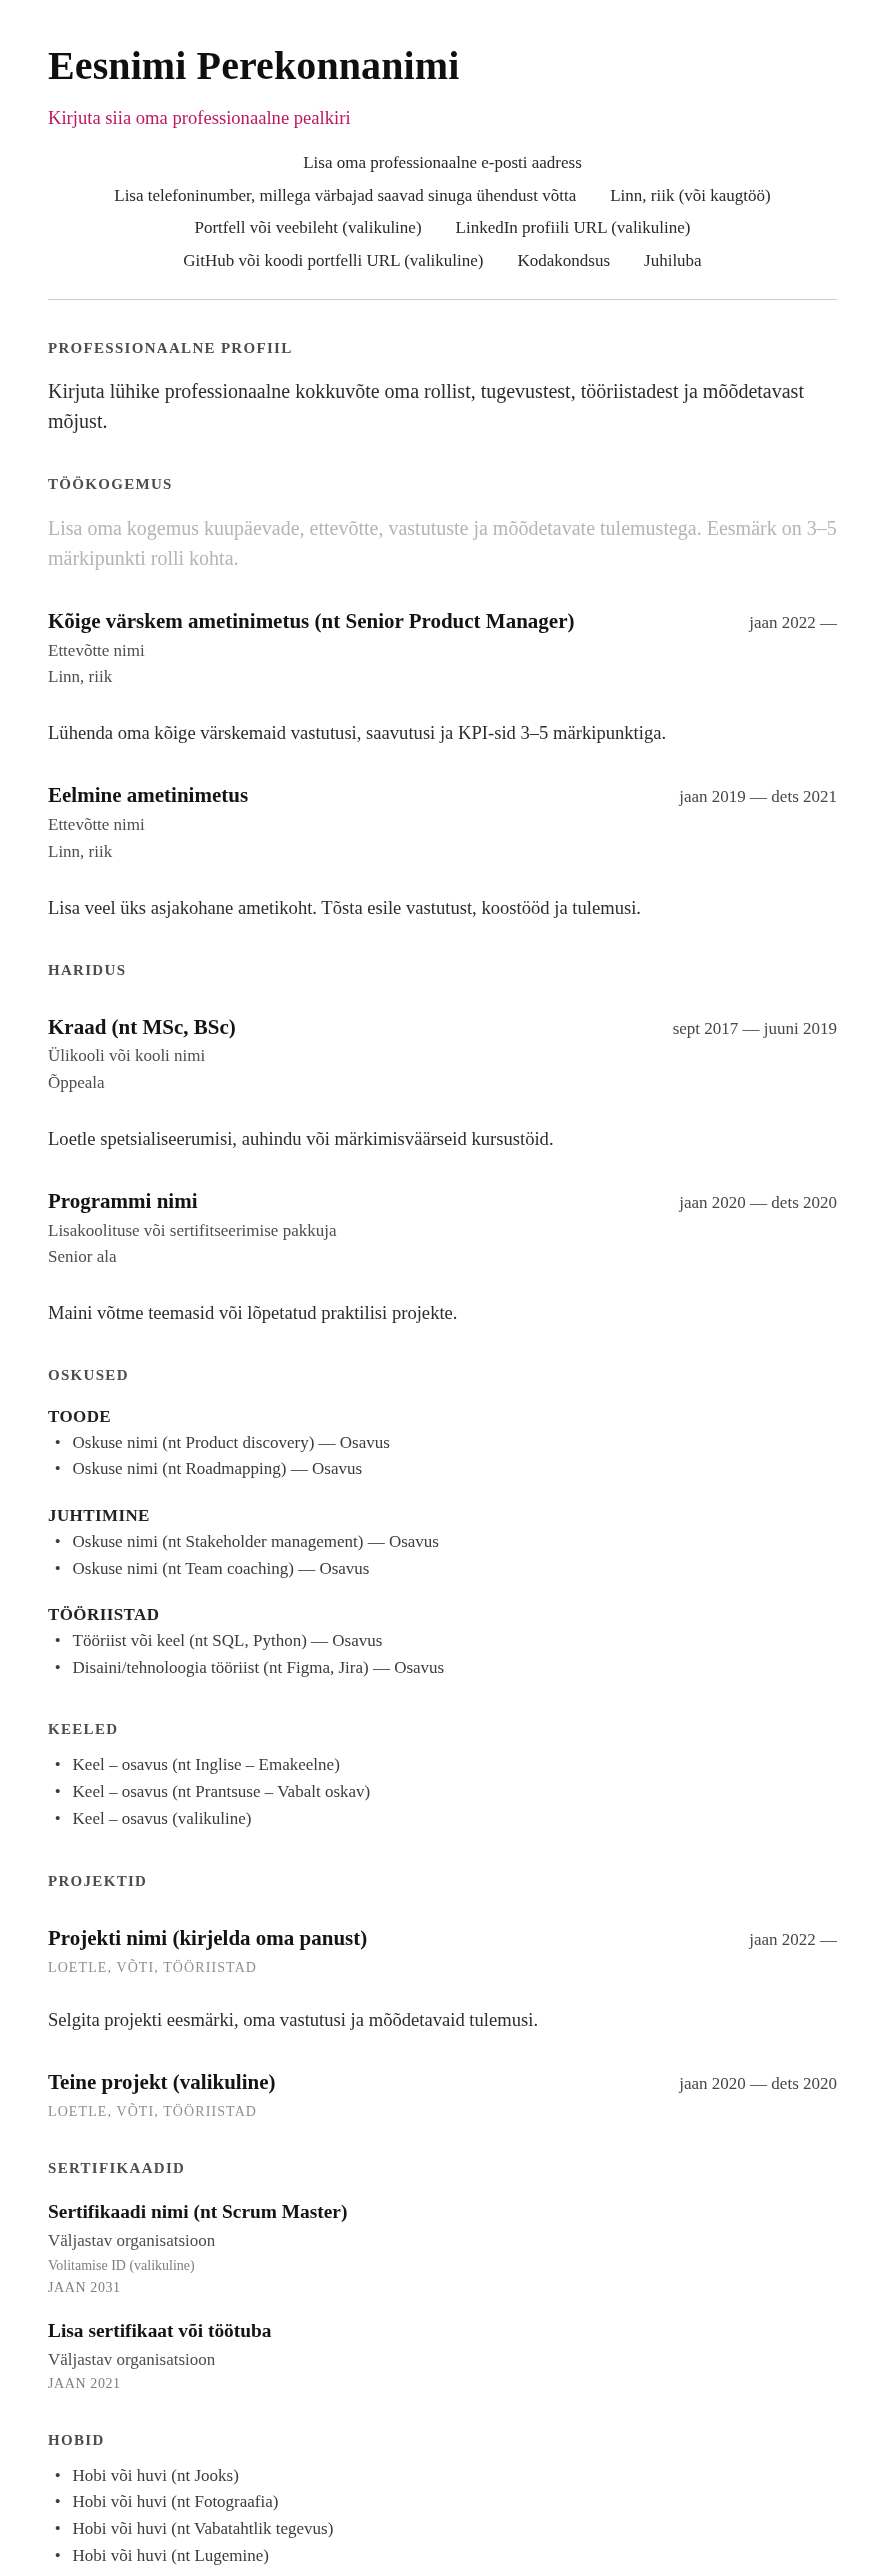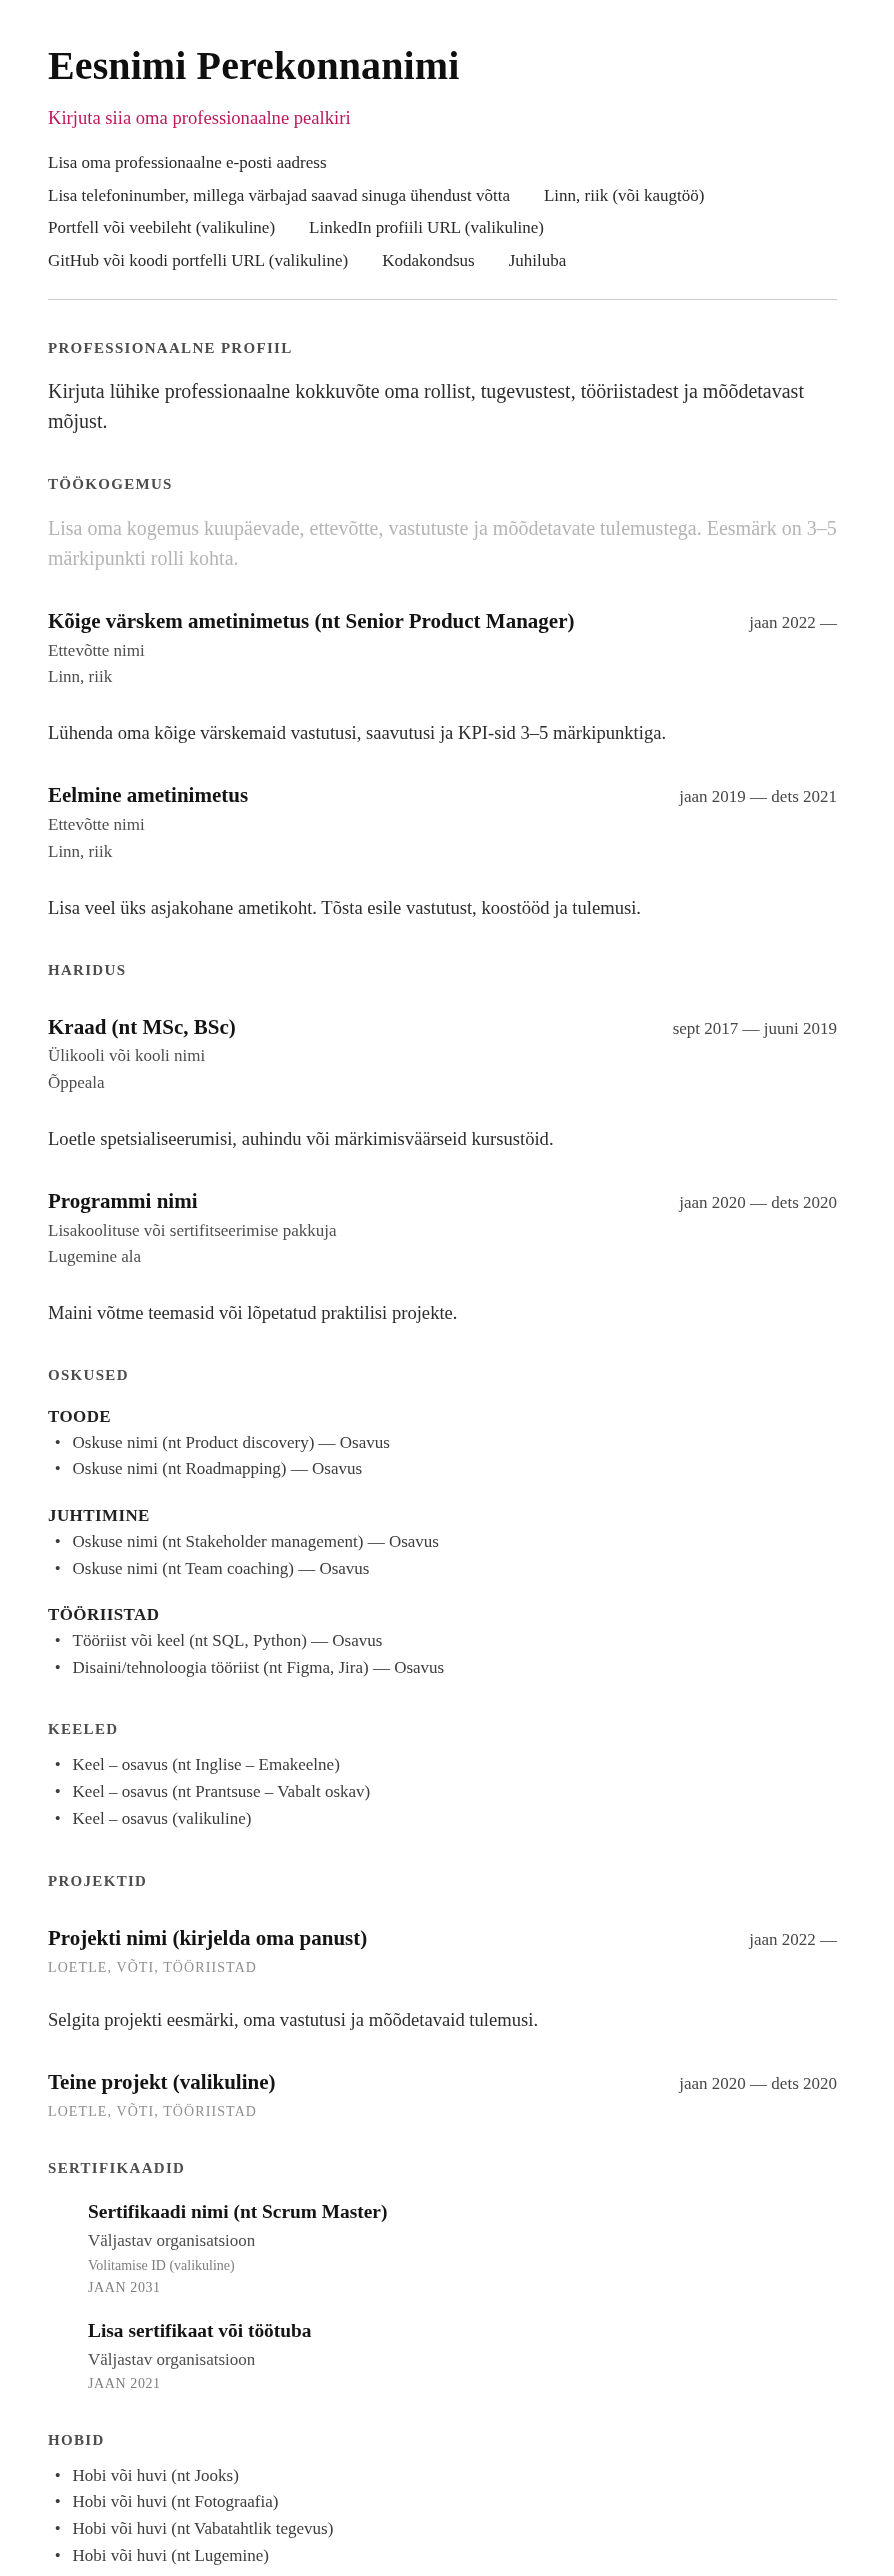--- a/index.html
+++ b/index.html
@@ -9,21 +9,21 @@
     min-height: 2576px;
     font-family: "Liberation Serif", "DejaVu Serif", serif;
     color: #1f1f1f;
     -webkit-font-smoothing: antialiased;
   }
   .page { width: 895px; min-height: 2576px; padding: 42px 58px 104px 48px; background: #ffffff; }
 
   .name { font-size: 40px; font-weight: 700; color: #0f0f0f; letter-spacing: 0.1px; }
   .subtitle { margin-top: 18px; font-size: 18.6px; color: #be185d; }
 
-  .contact { margin-top: 24px; display: flex; flex-direction: column; gap: 12.7px; }
+  .contact { margin-top: 24px; display: flex; flex-direction: column; gap: 12.7px; align-items: center; }
   .contact-row { display: flex; flex-wrap: wrap; gap: 34px; }
   .contact-item { font-size: 17px; color: #2a2a2a; white-space: nowrap; }
 
   .divider { border: none; border-top: 0.7px solid #cbcbcb; margin-top: 28px; }
 
   .section { margin-top: 40px; }
   .section-heading { font-size: 15px; font-weight: 700; letter-spacing: 1.3px; color: #4d4d4d; }
 
   .body-text { margin-top: 19.4px; font-size: 20px; line-height: 1.5; color: #2d2d2d; }
   .placeholder { color: #b5b5b5; }
@@ -39,21 +39,21 @@
   .group-heading { font-size: 17px; font-weight: 700; letter-spacing: 0.4px; color: #232323; }
 
   ul.bullets { list-style: none; margin-top: 3px; }
   ul.bullets li { position: relative; padding-left: 24.6px; font-size: 17px; color: #3c3c3c; line-height: 1.58; }
   ul.bullets li::before { content: "\2022"; position: absolute; left: 6.7px; color: #3c3c3c; }
   ul.bullets.standalone { margin-top: 14px; }
 
   .proj-meta { margin-top: 9px; font-size: 14px; letter-spacing: 1.1px; color: #8f8f8f; }
   .entry .proj-desc { margin-top: 31px; }
 
-  .cert { margin-top: 24px; margin-left: 40px; }
+  .cert { margin-top: 24px; }
   .cert-title { font-size: 19.4px; font-weight: 700; color: #141414; }
   .cert-org { margin-top: 7.5px; font-size: 17px; color: #4e4e4e; }
   .cert-id { margin-top: 7.5px; font-size: 14px; color: #7e7e7e; }
   .cert-date { margin-top: 6px; font-size: 14px; letter-spacing: 0.6px; color: #7e7e7e; }
 </style>
 </head>
 <body>
 
 <div class="page">
 
@@ -125,21 +125,21 @@
       <p class="entry-meta">Õppeala</p>
       <p class="entry-desc">Loetle spetsialiseerumisi, auhindu või märkimisväärseid kursustöid.</p>
     </article>
 
     <article class="entry">
       <div class="entry-head">
         <h3 class="entry-title">Programmi nimi</h3>
         <span class="entry-dates">jaan 2020 — dets 2020</span>
       </div>
       <p class="entry-meta">Lisakoolituse või sertifitseerimise pakkuja</p>
-      <p class="entry-meta">Lugemine ala</p>
+      <p class="entry-meta">Senior ala</p>
       <p class="entry-desc">Maini võtme teemasid või lõpetatud praktilisi projekte.</p>
     </article>
   </section>
 
   <section class="section">
     <h2 class="section-heading">OSKUSED</h2>
 
     <div class="skill-group">
       <h3 class="group-heading">TOODE</h3>
       <ul class="bullets">

